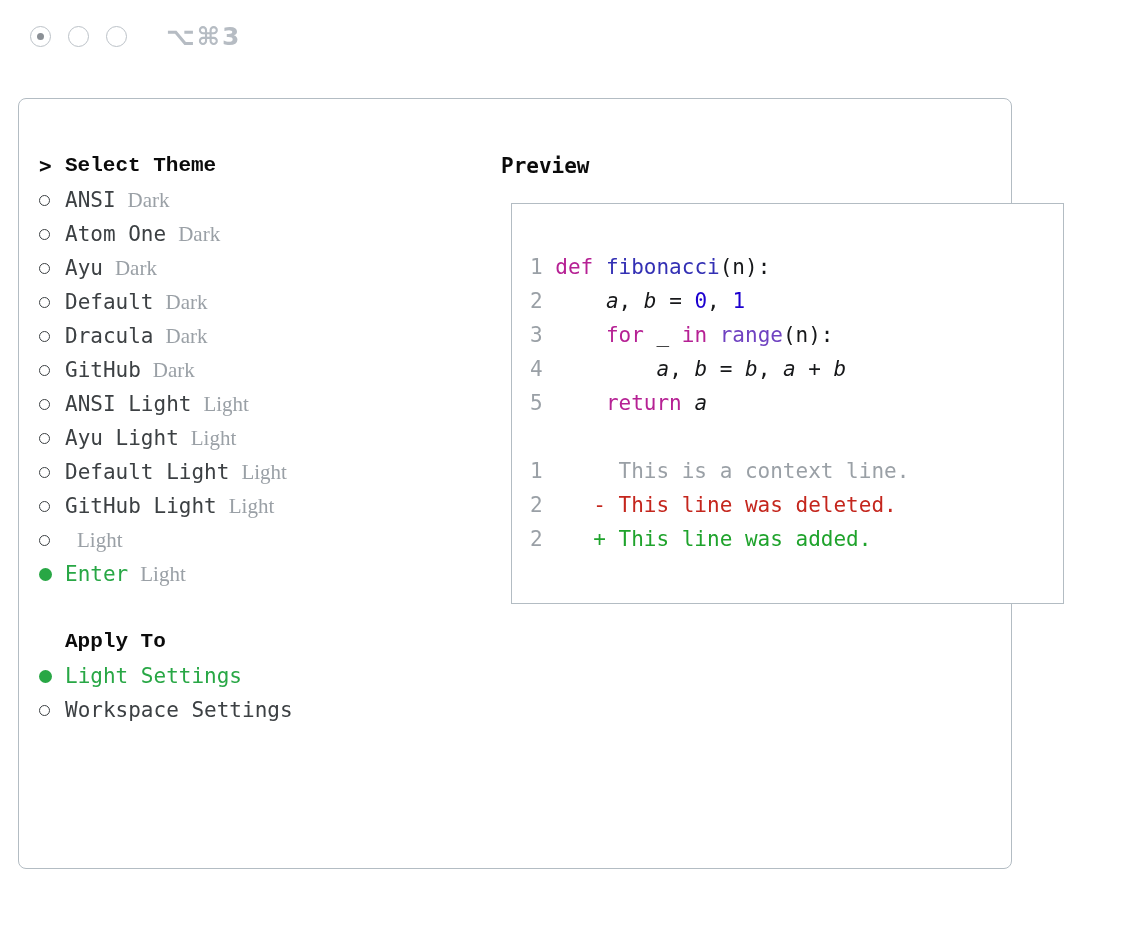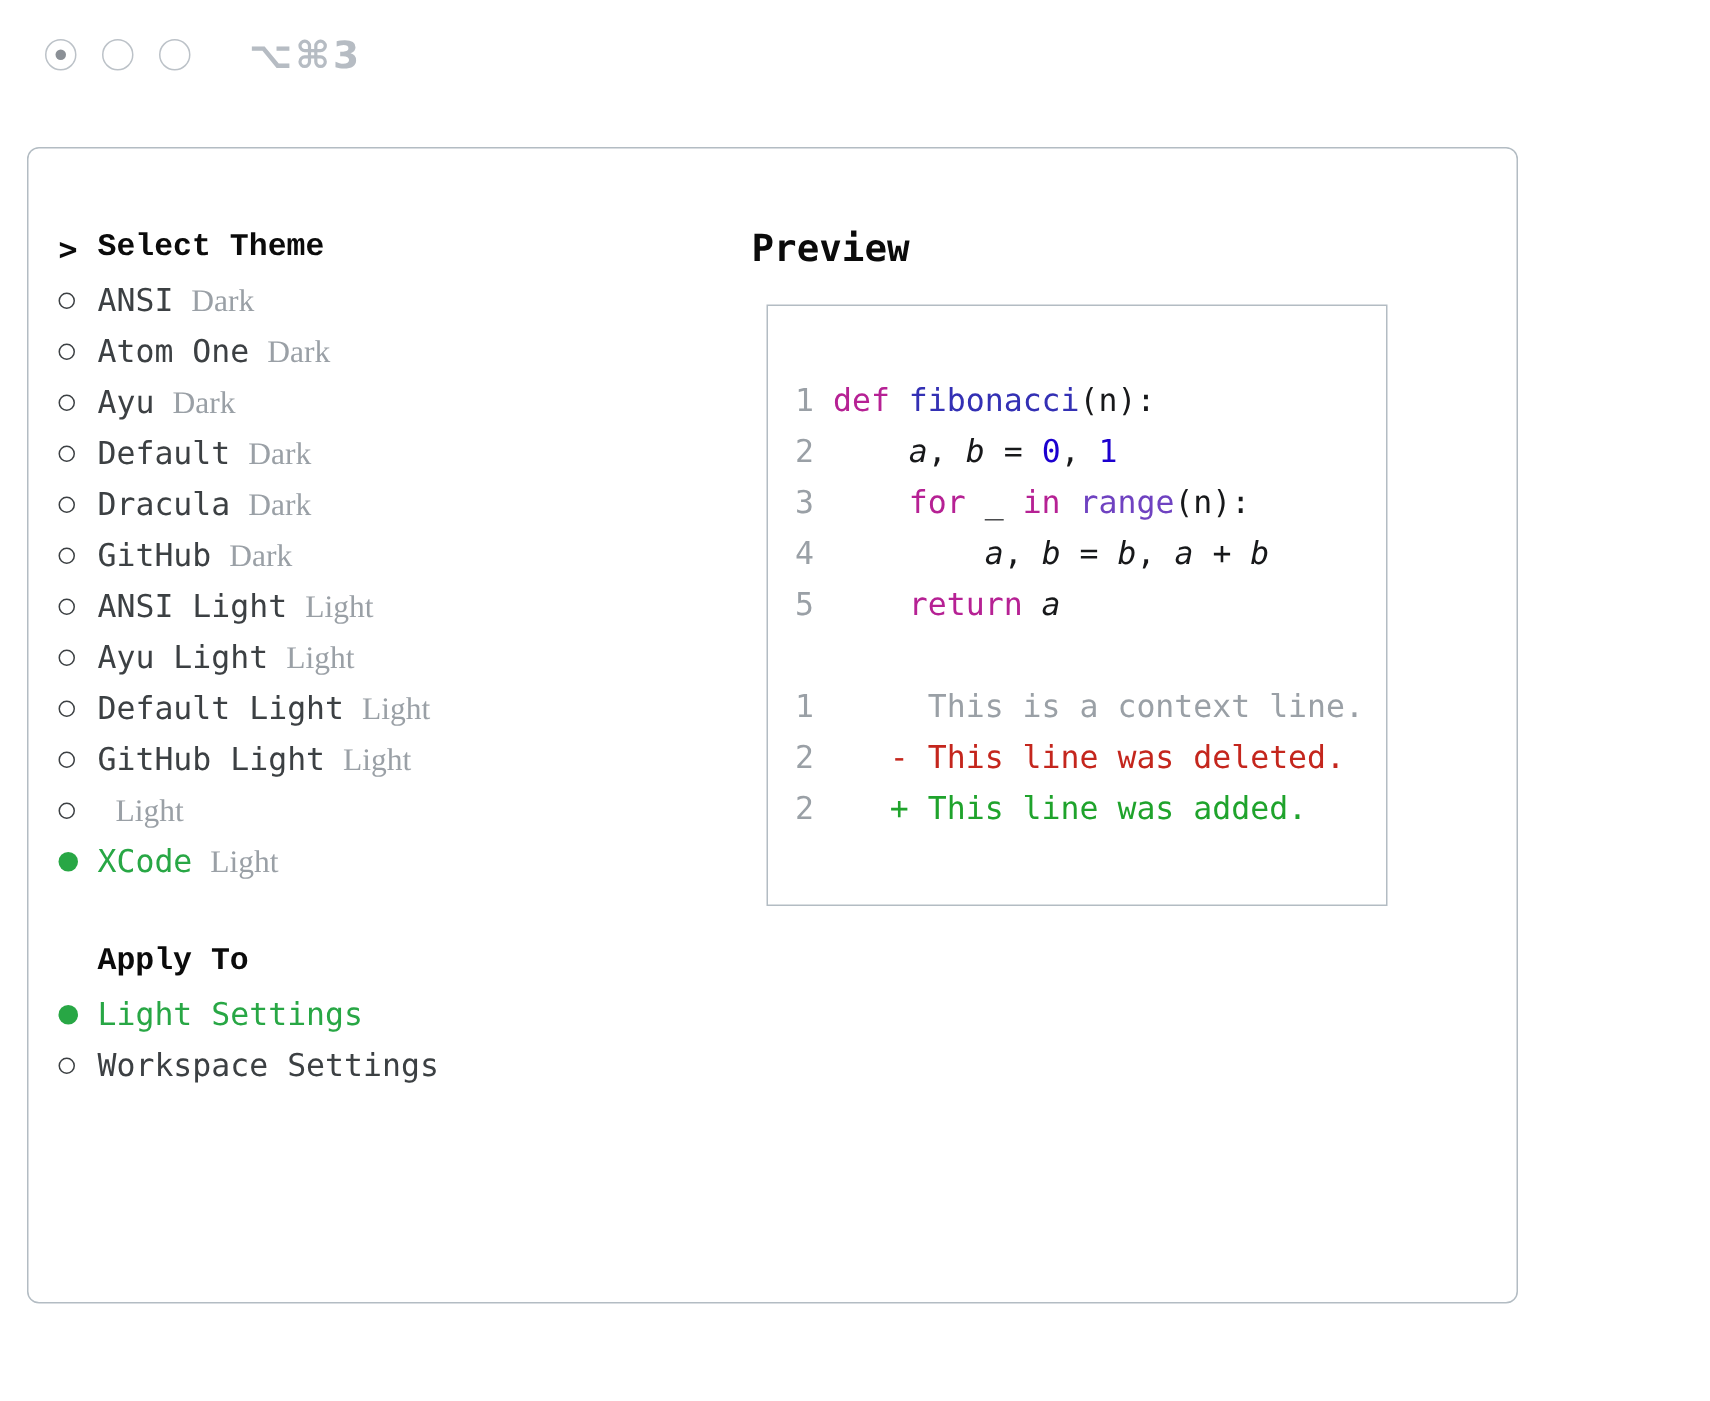--- a/index.html
+++ b/index.html
@@ -58,25 +58,25 @@
   }
   .header-text { font-weight: 700; color: var(--heading); font-family: Liberation Mono, monospace; }
   .item-variant { color: var(--muted); margin-left: 12px; font-family: Liberation Serif, serif; }
   .green { color: var(--green); }
   .spacer { height: 34px; }
   .hint { color: var(--muted); white-space: normal; }
 
   
   .preview-title {
     position: absolute; left: 482px; top: 50px;
-    font-size: 25px; line-height: 34px; font-weight: 700; color: var(--heading);
+    font-size: 21px; line-height: 34px; font-weight: 700; color: var(--heading);
   }
   .preview-box {
     position: absolute; left: 492px; top: 104px;
-    width: 414px; height: 401px;
+    width: 553px; height: 401px;
     border: 1.5px solid var(--border);
     background: #fff;
     overflow: hidden;
   }
   pre.code {
     margin: 0; padding: 46px 0 0 18px;
     font-family: "DejaVu Sans Mono", "Liberation Mono", monospace;
     font-size: 21px; line-height: 34px;
     color: var(--codetext);
     white-space: pre;
@@ -187,21 +187,21 @@
           <div class="row">
             <span class="marker">
               <i class="ring"></i>
             </span>
             <span class="item-variant">Light</span>
           </div>
           <div class="row">
             <span class="marker">
               <i class="dot"></i>
             </span>
-            <span class="item-name green">XCode</span>
+            <span class="item-name green">Enter</span>
             <span class="item-variant">Light</span>
           </div>
         </div>
 
       <div class="spacer"></div>
 
       <div class="row">
         <span class="marker"></span>
         <span class="header-text">Apply To</span>
       </div>

